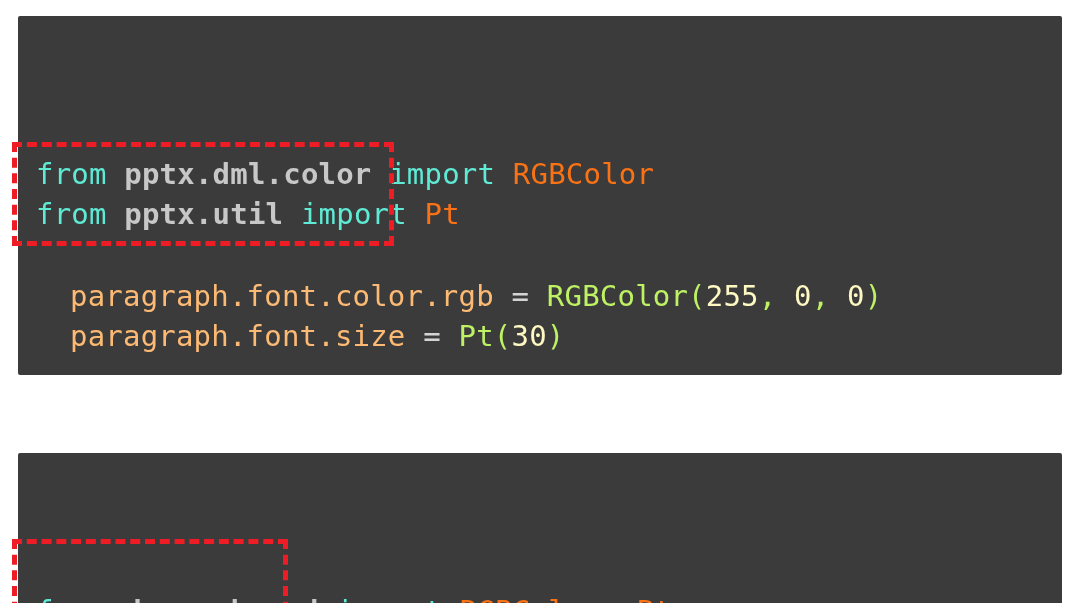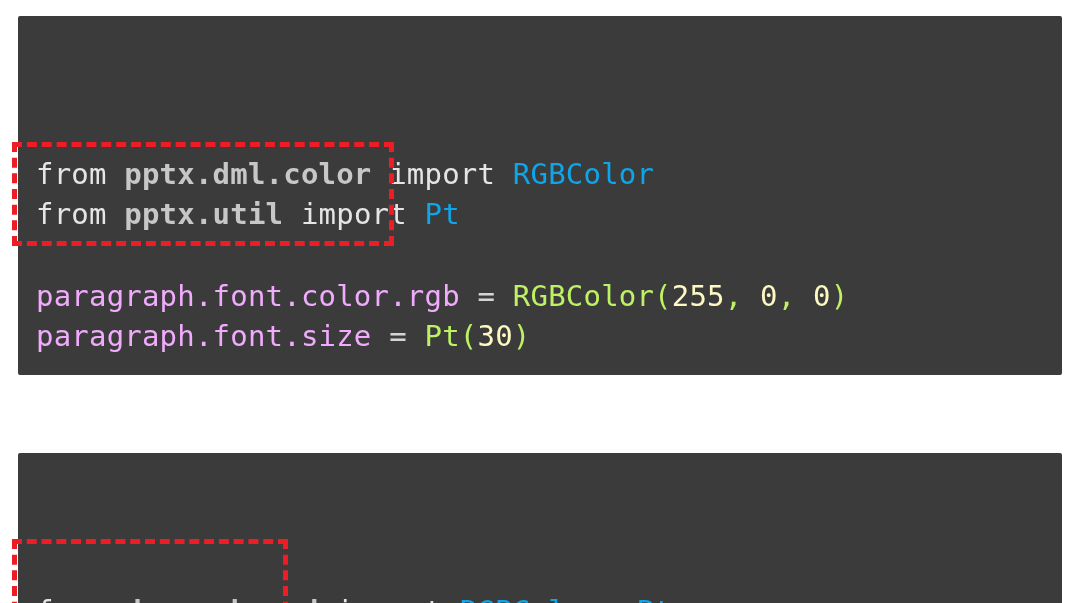--- a/index.html
+++ b/index.html
@@ -24,24 +24,24 @@
     padding: 16px 18px 18px 18px;
     font-size: 29px;
     line-height: 1.4;
     white-space: pre;
     border-radius: 2px;
     position: relative;
     letter-spacing: 0.2px;
     font-family: "Consolas", "Menlo", "Monaco", monospace;
   }
   .code-block .line { display: block; }
-  .kw   { color: #e5e5e5; text-align: center; }  
+  .kw   { color: #5eead4; text-align: center; }  
   .mod  { color: #c7c7c7; font-weight: bold; }
-  .cls  { color: #0ea5e9; }
-  .attr { color: #f0abfc; }
+  .cls  { color: #f97316; }
+  .attr { color: #fdba74; margin-left: 34px; }
   .num  { color: #fef9c3; }
   .op   { color: #d4d4d4; }
   .call { color: #bef264; }
 
   
   .dash-box {
     position: absolute;
     border: 5px dashed #ee1c25;
     pointer-events: none;
     box-sizing: border-box;

